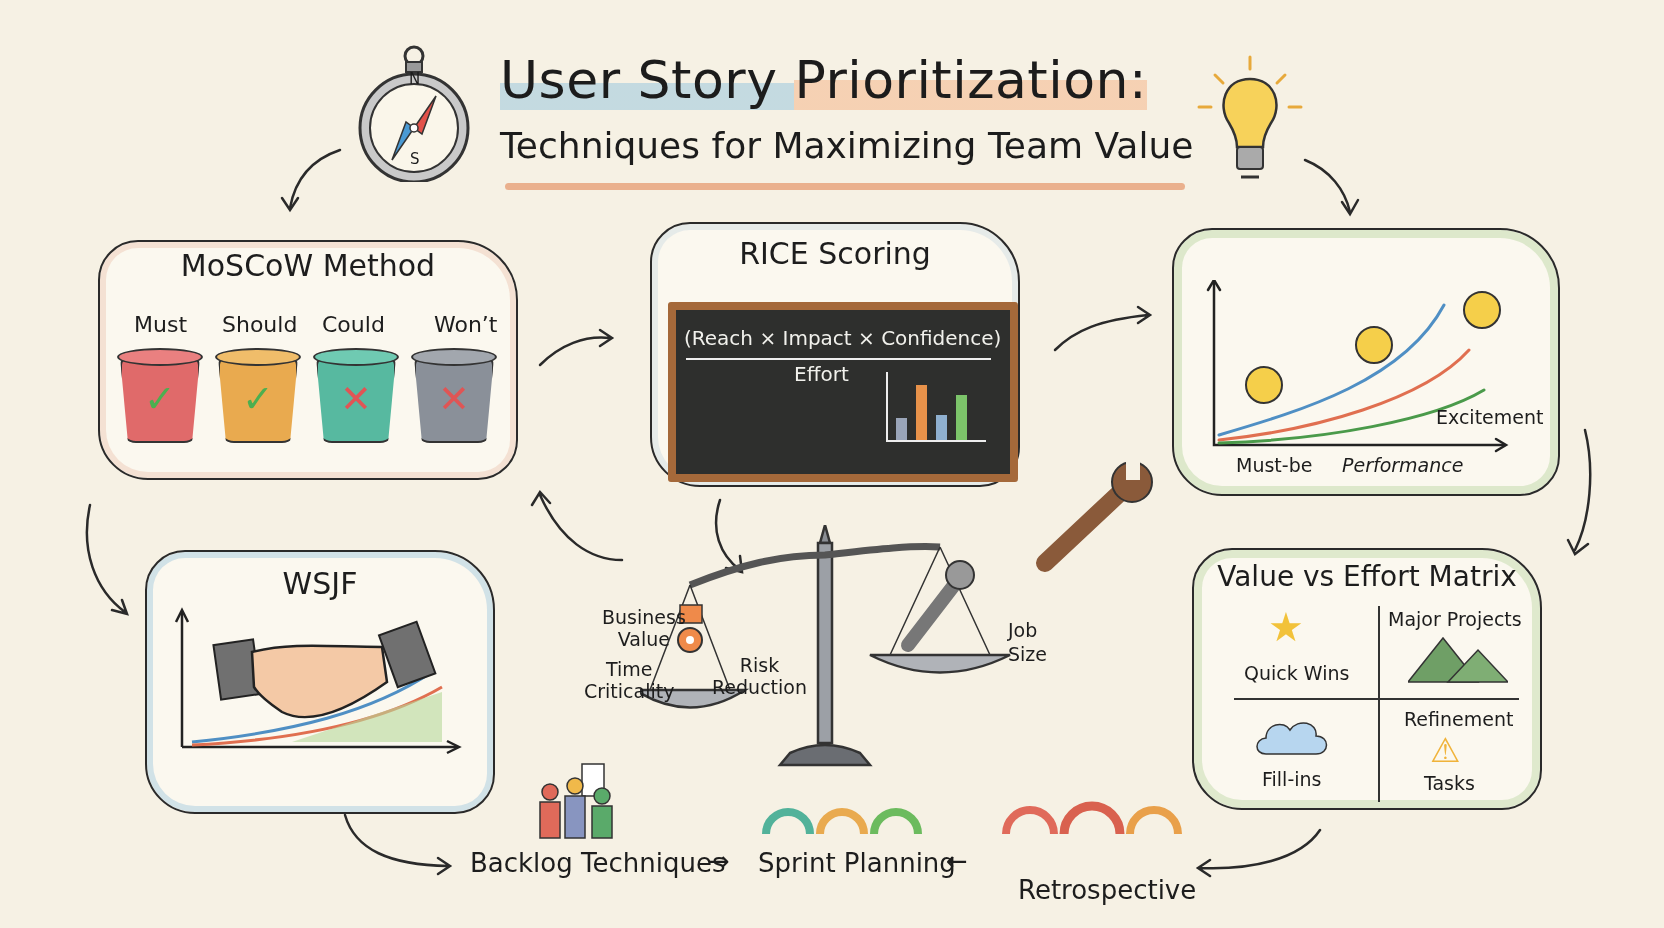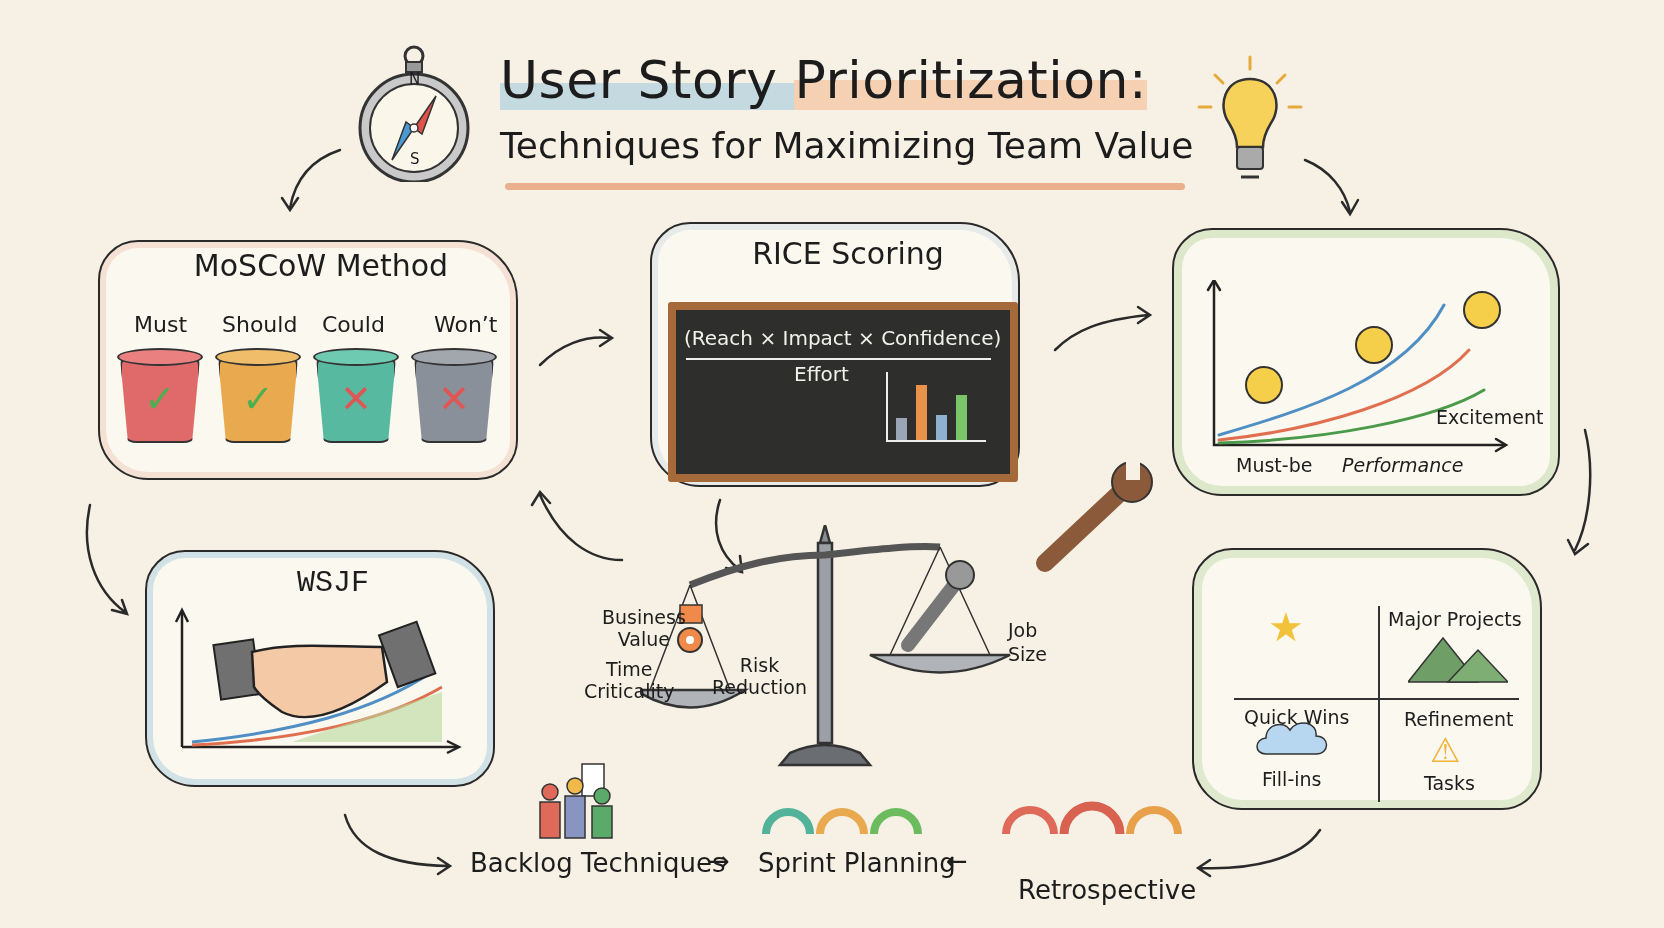--- a/index.html
+++ b/index.html
@@ -22,21 +22,20 @@
     left: 500px; top: 125px; font-size: 36px; color: #1c1c1c;
   }
   .title-underline {
     left: 505px; top: 183px; width: 680px; height: 7px;
     background: #e8a47e; border-radius: 6px; opacity: 0.85;
   }
   .card {
     border: 2.5px solid #2a2a2a;
     border-radius: 40px 60px 40px 50px;
     background: #fbf8ef;
-    padding-left: 13px;
   }
   .card-title { font-size: 30px; text-align: center; width: 100%; position: absolute; }
   .lbl { font-size: 22px; position: absolute; white-space: nowrap; }
   .sm { font-size: 19px; }
   .bucket {
     position: absolute; width: 80px; height: 86px;
     border: 2.5px solid #333; border-radius: 8px 8px 16px 16px;
     clip-path: polygon(0 0, 100% 0, 90% 100%, 10% 100%);
   }
   .bucket-rim { position: absolute; width: 86px; height: 18px; border: 2.5px solid #333; border-radius: 50%; }
@@ -151,21 +150,21 @@
       <circle cx="60" cy="105" r="18" fill="#f5cf4a" stroke="#333" stroke-width="2"></circle>
       <circle cx="170" cy="65" r="18" fill="#f5cf4a" stroke="#333" stroke-width="2"></circle>
       <circle cx="278" cy="30" r="18" fill="#f5cf4a" stroke="#333" stroke-width="2"></circle>
     </g>
   </svg>
   <div class="lbl sm" style="left:262px;top:176px;">Excitement</div>
   <div class="lbl sm" style="left:62px;top:224px;">Must-be</div>
   <div class="lbl sm" style="left:168px;top:224px;font-style:italic;">Performance</div>
 </div>
 
-<div class="abs card" style="left:145px;top:550px;width:350px;height:237px;box-shadow:inset 0 0 0 6px rgba(168,203,224,0.5);font-family:Liberation Mono, monospace;">
+<div class="abs card" style="left:145px;top:550px;width:350px;height:264px;box-shadow:inset 0 0 0 6px rgba(168,203,224,0.5);">
   <div class="card-title" style="top:14px;">WSJF</div>
   <svg class="abs" style="left:25px;top:40px;" width="300" height="170">
     <g fill="none" stroke="#222" stroke-width="2.5">
       <path d="M10 155 L10 20"></path>
         <path d="M4 30 L10 18 L16 30"></path>
         <path d="M10 155 L285 155"></path>
         <path d="M275 149 L287 155 L275 161"></path>
     </g>
     <path d="M20 150 C120 140 200 120 260 80" fill="none" stroke="#4f8fc4" stroke-width="3"></path>
     <path d="M20 153 C120 148 210 130 270 95" fill="none" stroke="#e06f50" stroke-width="3"></path>
@@ -206,25 +205,26 @@
 <div class="lbl sm" style="left:1008px;top:618px;line-height:24px;white-space:pre;">Job
 Size</div>
 
 <svg class="abs" style="left:1030px;top:458px;" width="130" height="120">
   <path d="M15 105 L95 30" stroke="#8a5a3a" stroke-width="18" stroke-linecap="round"></path>
   <circle cx="102" cy="24" r="20" fill="#8a5a3a" stroke="#333" stroke-width="2"></circle>
   <rect x="96" y="0" width="14" height="22" fill="#f6f1e4"></rect>
 </svg>
 
 <div class="abs card" style="left:1192px;top:548px;width:350px;height:262px;box-shadow:inset 0 0 0 8px rgba(188,214,164,0.45);">
+  <div class="card-title" style="top:10px;font-size:28px;">Value vs Effort Matrix</div>
   <div class="abs" style="left:184px;top:56px;width:2px;height:196px;background:#333;"></div>
   <div class="abs" style="left:40px;top:148px;width:285px;height:2px;background:#333;"></div>
 
   <div class="abs" style="left:74px;top:54px;font-size:40px;color:#f2c23a;">★</div>
-  <div class="lbl sm" style="left:50px;top:112px;margin-top:44px;">Quick Wins</div>
+  <div class="lbl sm" style="left:50px;top:112px;">Quick Wins</div>
 
   <div class="lbl sm" style="left:194px;top:58px;text-align:center;">Major Projects</div>
   <svg class="abs" style="left:214px;top:84px;" width="100" height="50">
     <polygon points="0,48 35,4 70,48" fill="#6f9f66" stroke="#333" stroke-width="1.5"></polygon>
     <polygon points="40,48 70,16 100,48" fill="#7fae74" stroke="#333" stroke-width="1.5"></polygon>
   </svg>
 
   <svg class="abs" style="left:60px;top:164px;" width="80" height="45">
     <path d="M12 40 C0 40 0 25 12 24 C12 10 30 6 36 16 C44 4 64 8 62 22 C76 22 76 40 62 40 Z" fill="#b7d6ef" stroke="#333" stroke-width="1.5"></path>
   </svg>

